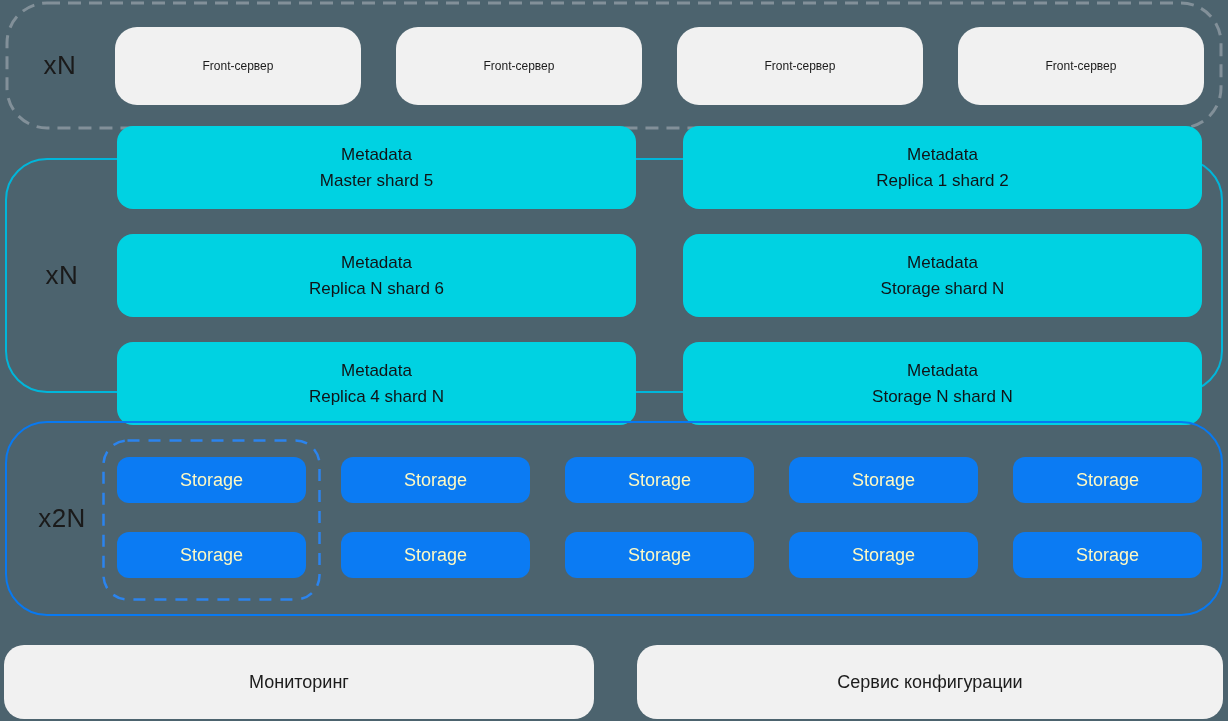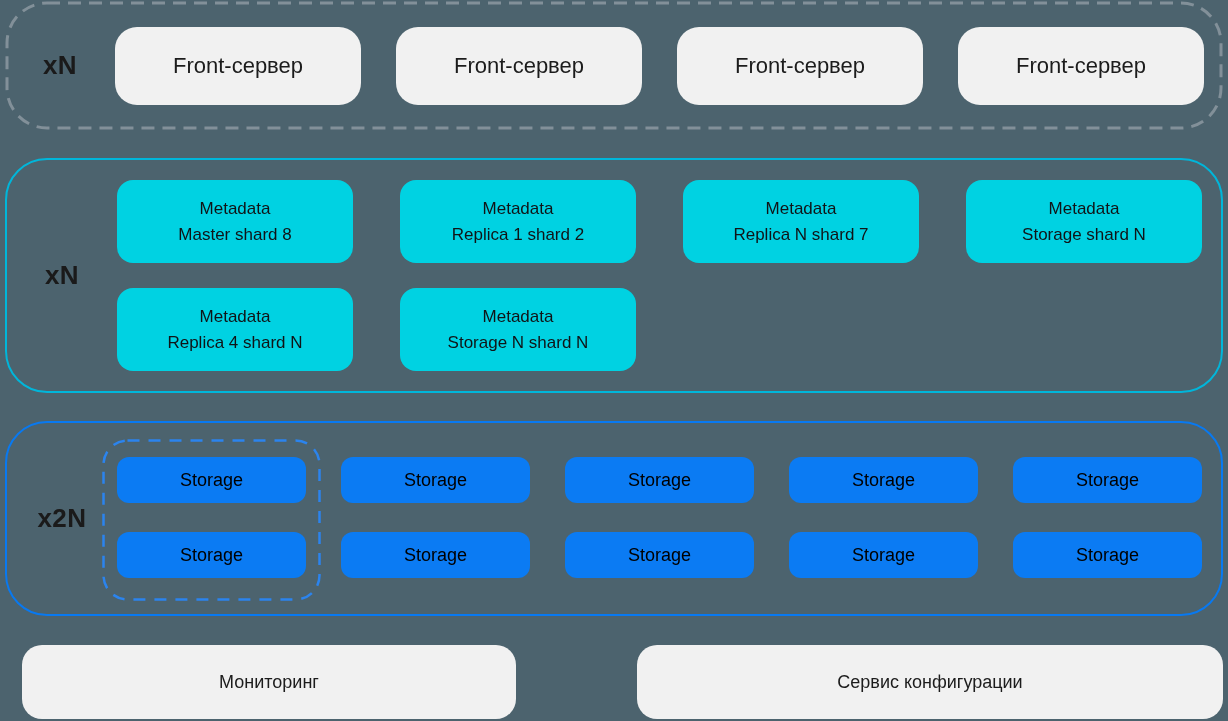--- a/index.html
+++ b/index.html
@@ -12,77 +12,76 @@
   .stage { position: relative; width: 1228px; height: 721px; }
 
   
   .tier { position: absolute; left: 5px; width: 1218px; display: flex; align-items: center; }
 
   .tier-label {
     width: 110px; flex: 0 0 110px;
     text-align: center;
     font-size: 26px; color: #1a1a1a;
     letter-spacing: 0.5px;
-    font-weight: bold;
   }
 
   
   .front-tier { top: 1px; height: 129px; }
   .front-boxes { flex: 1; display: flex; gap: 35px; padding-right: 19px; }
   .front-node {
     flex: 1; height: 78px;
     background: #f1f1f1; border-radius: 22px;
     display: flex; align-items: center; justify-content: center;
-    font-size: 22px; color: #1c1c1c;
+    font-size: 12px; color: #1c1c1c;
   }
 
   
   .meta-tier { top: 158px; height: 235px; border: 2px solid #00b6da; border-radius: 42px; }
   .meta-grid {
     flex: 1; display: grid;
-    grid-template-columns: repeat(4, 1fr);
+    grid-template-columns: repeat(2, 1fr);
     column-gap: 47px; row-gap: 25px;
     padding: 22px 19px 22px 0;
   }
   .meta-node {
     height: 83px; background: #00d2e2; border-radius: 16px;
     display: flex; flex-direction: column; align-items: center; justify-content: center;
     font-size: 17px; color: #101417; line-height: 1.5; text-align: center;
   }
 
   
   .storage-tier { top: 421px; height: 195px; border: 2px solid #0879f1; border-radius: 42px; }
   .storage-grid {
     flex: 1; display: grid;
     grid-template-columns: repeat(5, 1fr);
     column-gap: 35px; row-gap: 29px;
     padding: 36px 19px 38px 0;
   }
   .storage-node {
     height: 46px; background: #0b7bf3; border-radius: 12px;
     display: flex; align-items: center; justify-content: center;
-    font-size: 18px; color: #000000;
+    font-size: 18px; color: #fef9c3;
   }
   .pair-outline {
     position: absolute; left: 95px; top: 16px;
     width: 219px; height: 162px;
     pointer-events: none;
   }
 
   
   .dash-svg { position: absolute; inset: 0; width: 100%; height: 100%; }
 
   
   .service-node {
     position: absolute; top: 645px; height: 74px;
     background: #f1f1f1; border-radius: 20px;
     display: flex; align-items: center; justify-content: center;
     font-size: 18px; color: #1c1c1c;
   }
-  .service-left  { left: 22px;  width: 494px; }
+  .service-left  { left: 4px;  width: 590px; }
   .service-right { left: 637px; width: 586px; }
 </style>
 </head>
 <body>
 
 <div class="stage">
 
   <div class="tier front-tier">
     <svg class="dash-svg" viewBox="0 0 1218 129" preserveAspectRatio="none" aria-hidden="true">
       <rect x="2" y="2" width="1214" height="125" rx="40" ry="40" fill="none" stroke="#829099" stroke-width="3" stroke-dasharray="13 8"></rect>
@@ -94,29 +93,29 @@
       <div class="front-node">Front-сервер</div>
       <div class="front-node">Front-сервер</div>
     </div>
   </div>
 
   <div class="tier meta-tier">
     <div class="tier-label">xN</div>
     <div class="meta-grid">
       <div class="meta-node">
         <span>Metadata</span>
-        <span>Master shard 8</span>
+        <span>Master shard 5</span>
       </div>
       <div class="meta-node">
         <span>Metadata</span>
         <span>Replica 1 shard 2</span>
       </div>
       <div class="meta-node">
         <span>Metadata</span>
-        <span>Replica N shard 7</span>
+        <span>Replica N shard 6</span>
       </div>
       <div class="meta-node">
         <span>Metadata</span>
         <span>Storage shard N</span>
       </div>
       <div class="meta-node">
         <span>Metadata</span>
         <span>Replica 4 shard N</span>
       </div>
       <div class="meta-node">

